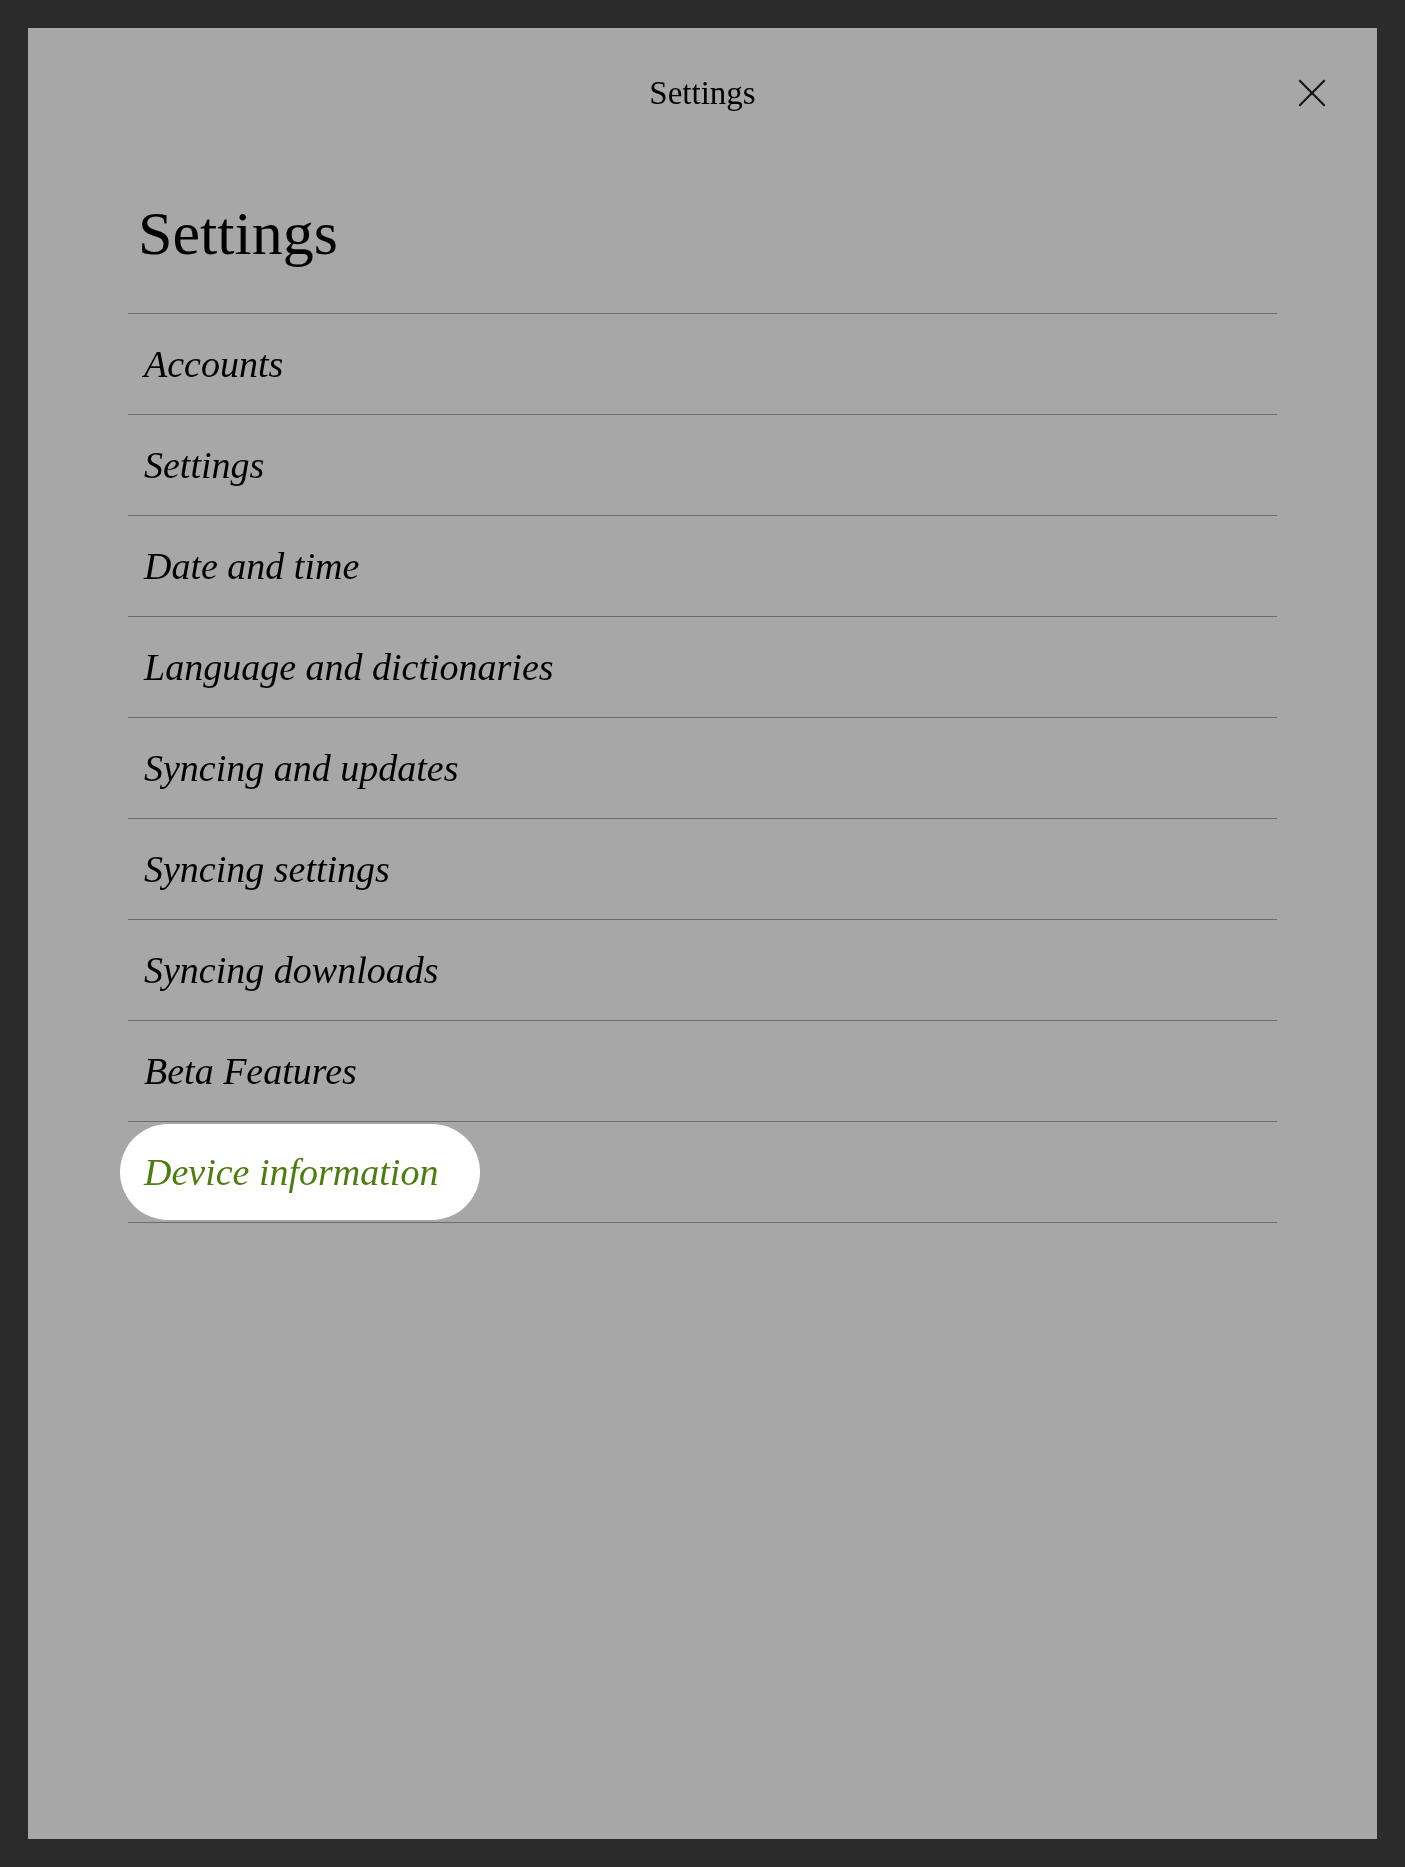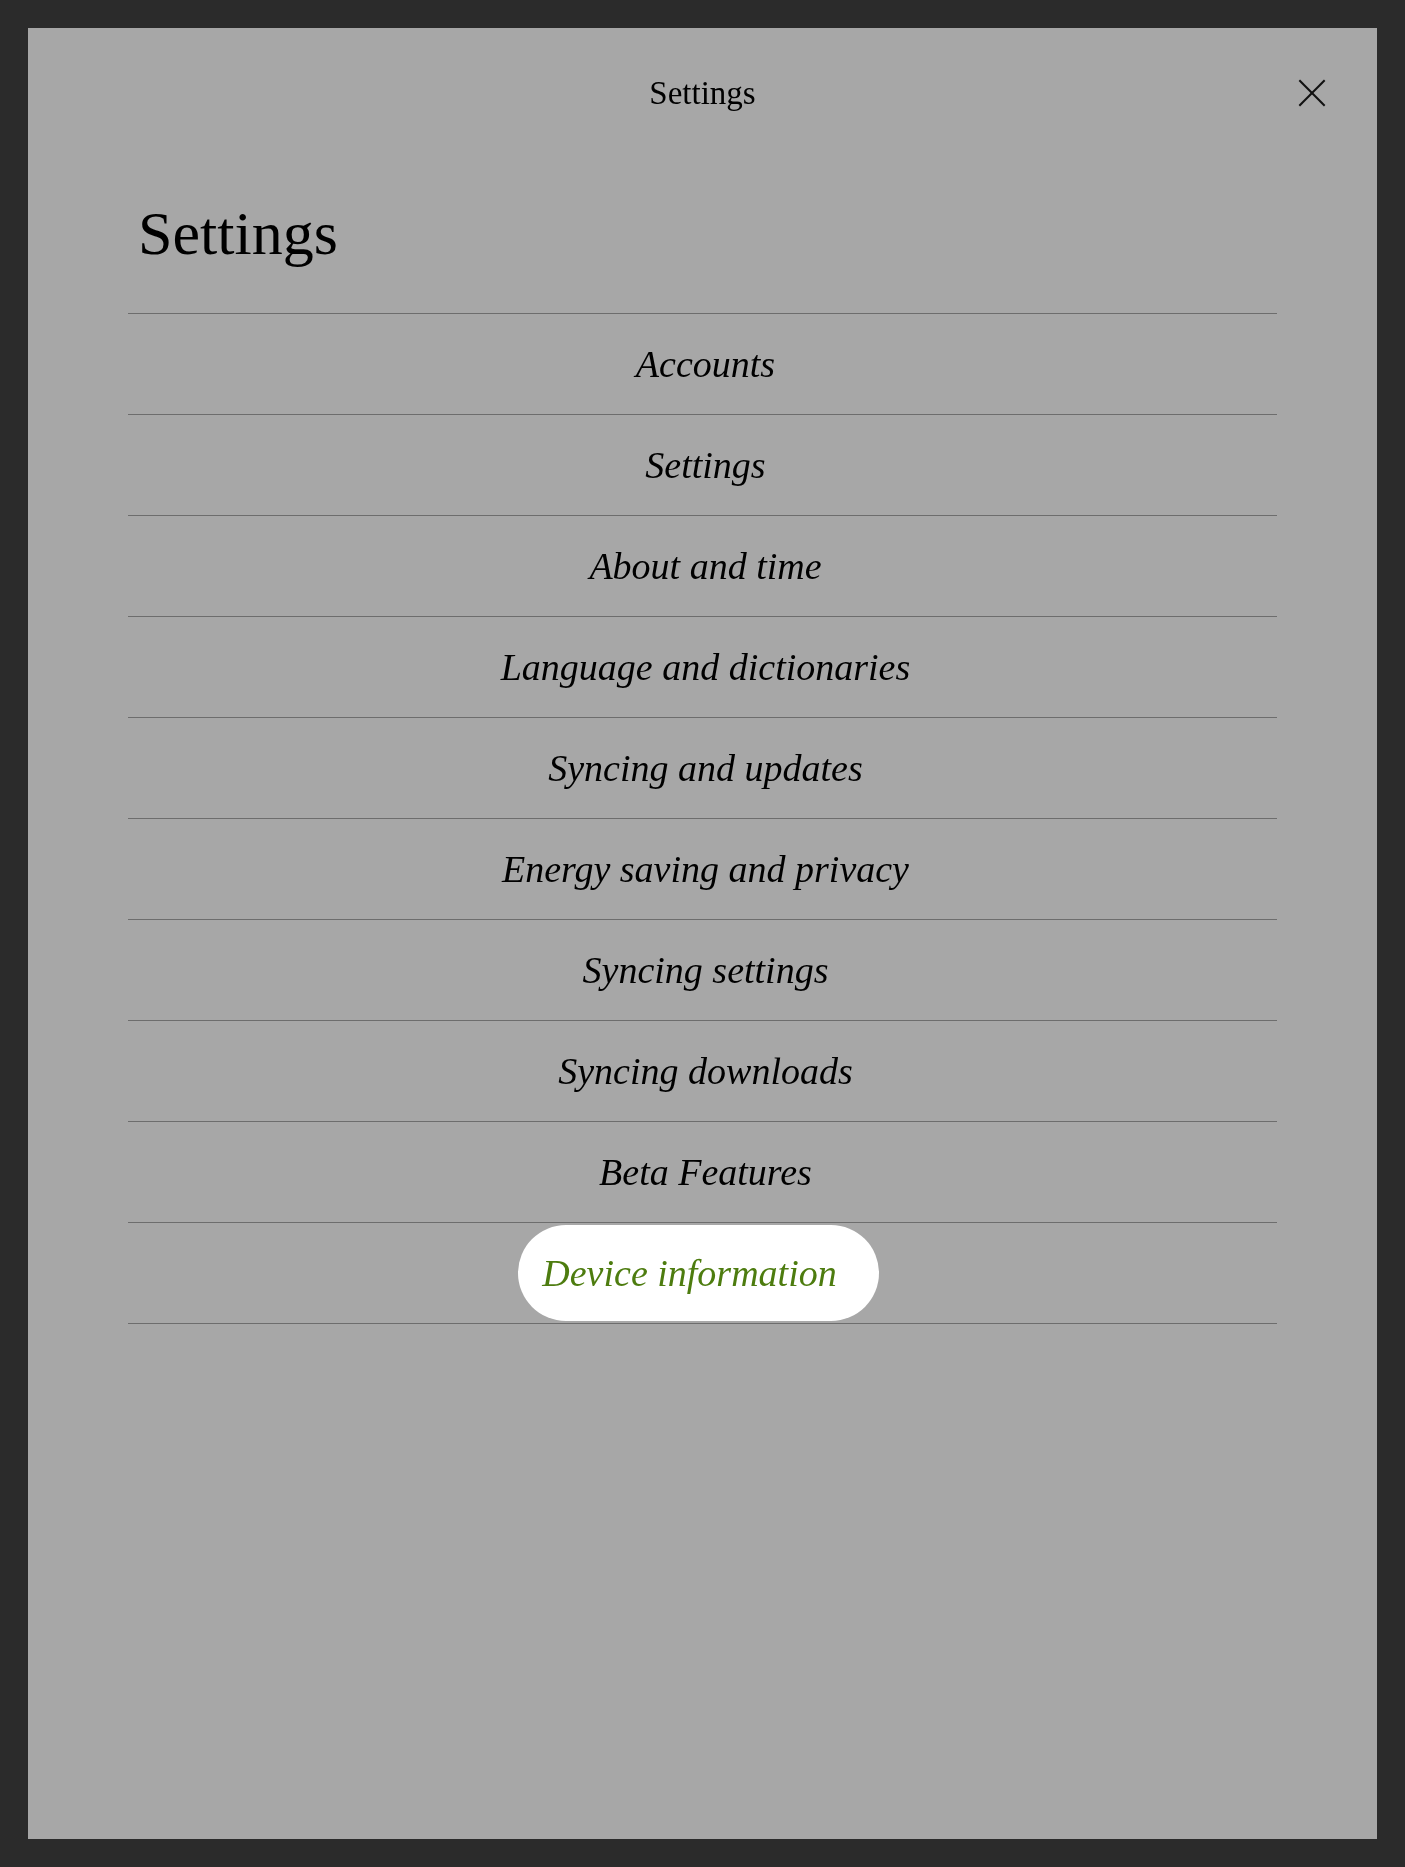--- a/index.html
+++ b/index.html
@@ -59,21 +59,20 @@
       padding: 40px 0 44px 10px;
       border-bottom: 1.5px solid #6d6d6d;
     }
     .settings-item {
       font-size: 38px;
       font-style: italic;
       color: #000;
       padding: 28px 10px 28px 16px;
       border-bottom: 1.5px solid #6d6d6d;
       cursor: pointer;
-      text-align: center;
     }
     .settings-item.highlighted {
       position: relative;
       border-bottom: 1.5px solid #6d6d6d;
     }
     .highlight-pill {
       background: #fff;
       border-radius: 50px;
       padding: 26px 42px 26px 24px;
       display: inline-block;
@@ -95,24 +94,23 @@
         <line x1="20" y1="4" x2="4" y2="20"></line>
       </svg>
     </div>
   </div>
 
   <div class="content">
     <h1 class="page-title">Settings</h1>
 
     <div class="settings-item">Accounts</div>
     <div class="settings-item">Settings</div>
-    <div class="settings-item">About and time</div>
+    <div class="settings-item">Date and time</div>
     <div class="settings-item">Language and dictionaries</div>
     <div class="settings-item">Syncing and updates</div>
-    <div class="settings-item">Energy saving and privacy</div>
     <div class="settings-item">Syncing settings</div>
     <div class="settings-item">Syncing downloads</div>
     <div class="settings-item">Beta Features</div>
     <div class="settings-item highlighted" style="padding:0; padding-left:0;">
       <span class="highlight-pill">Device information</span>
     </div>
   </div>
 </div>
 
 </body></html>

